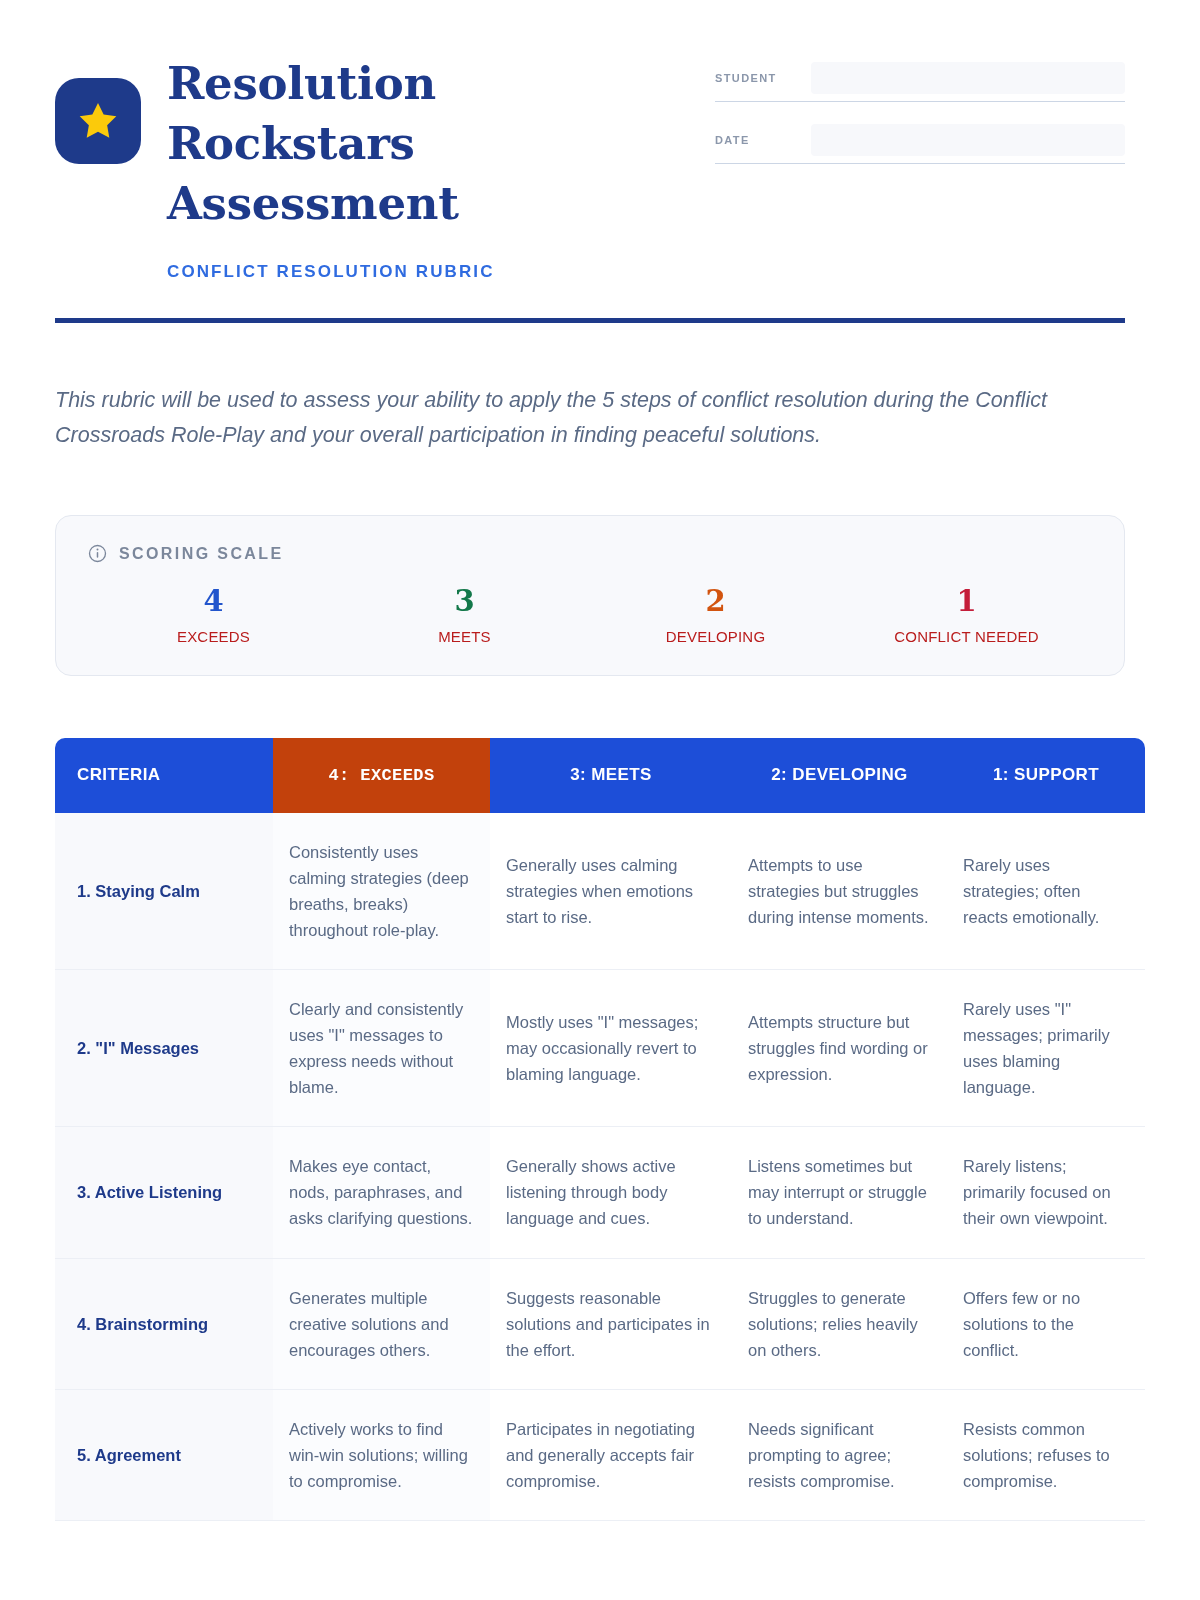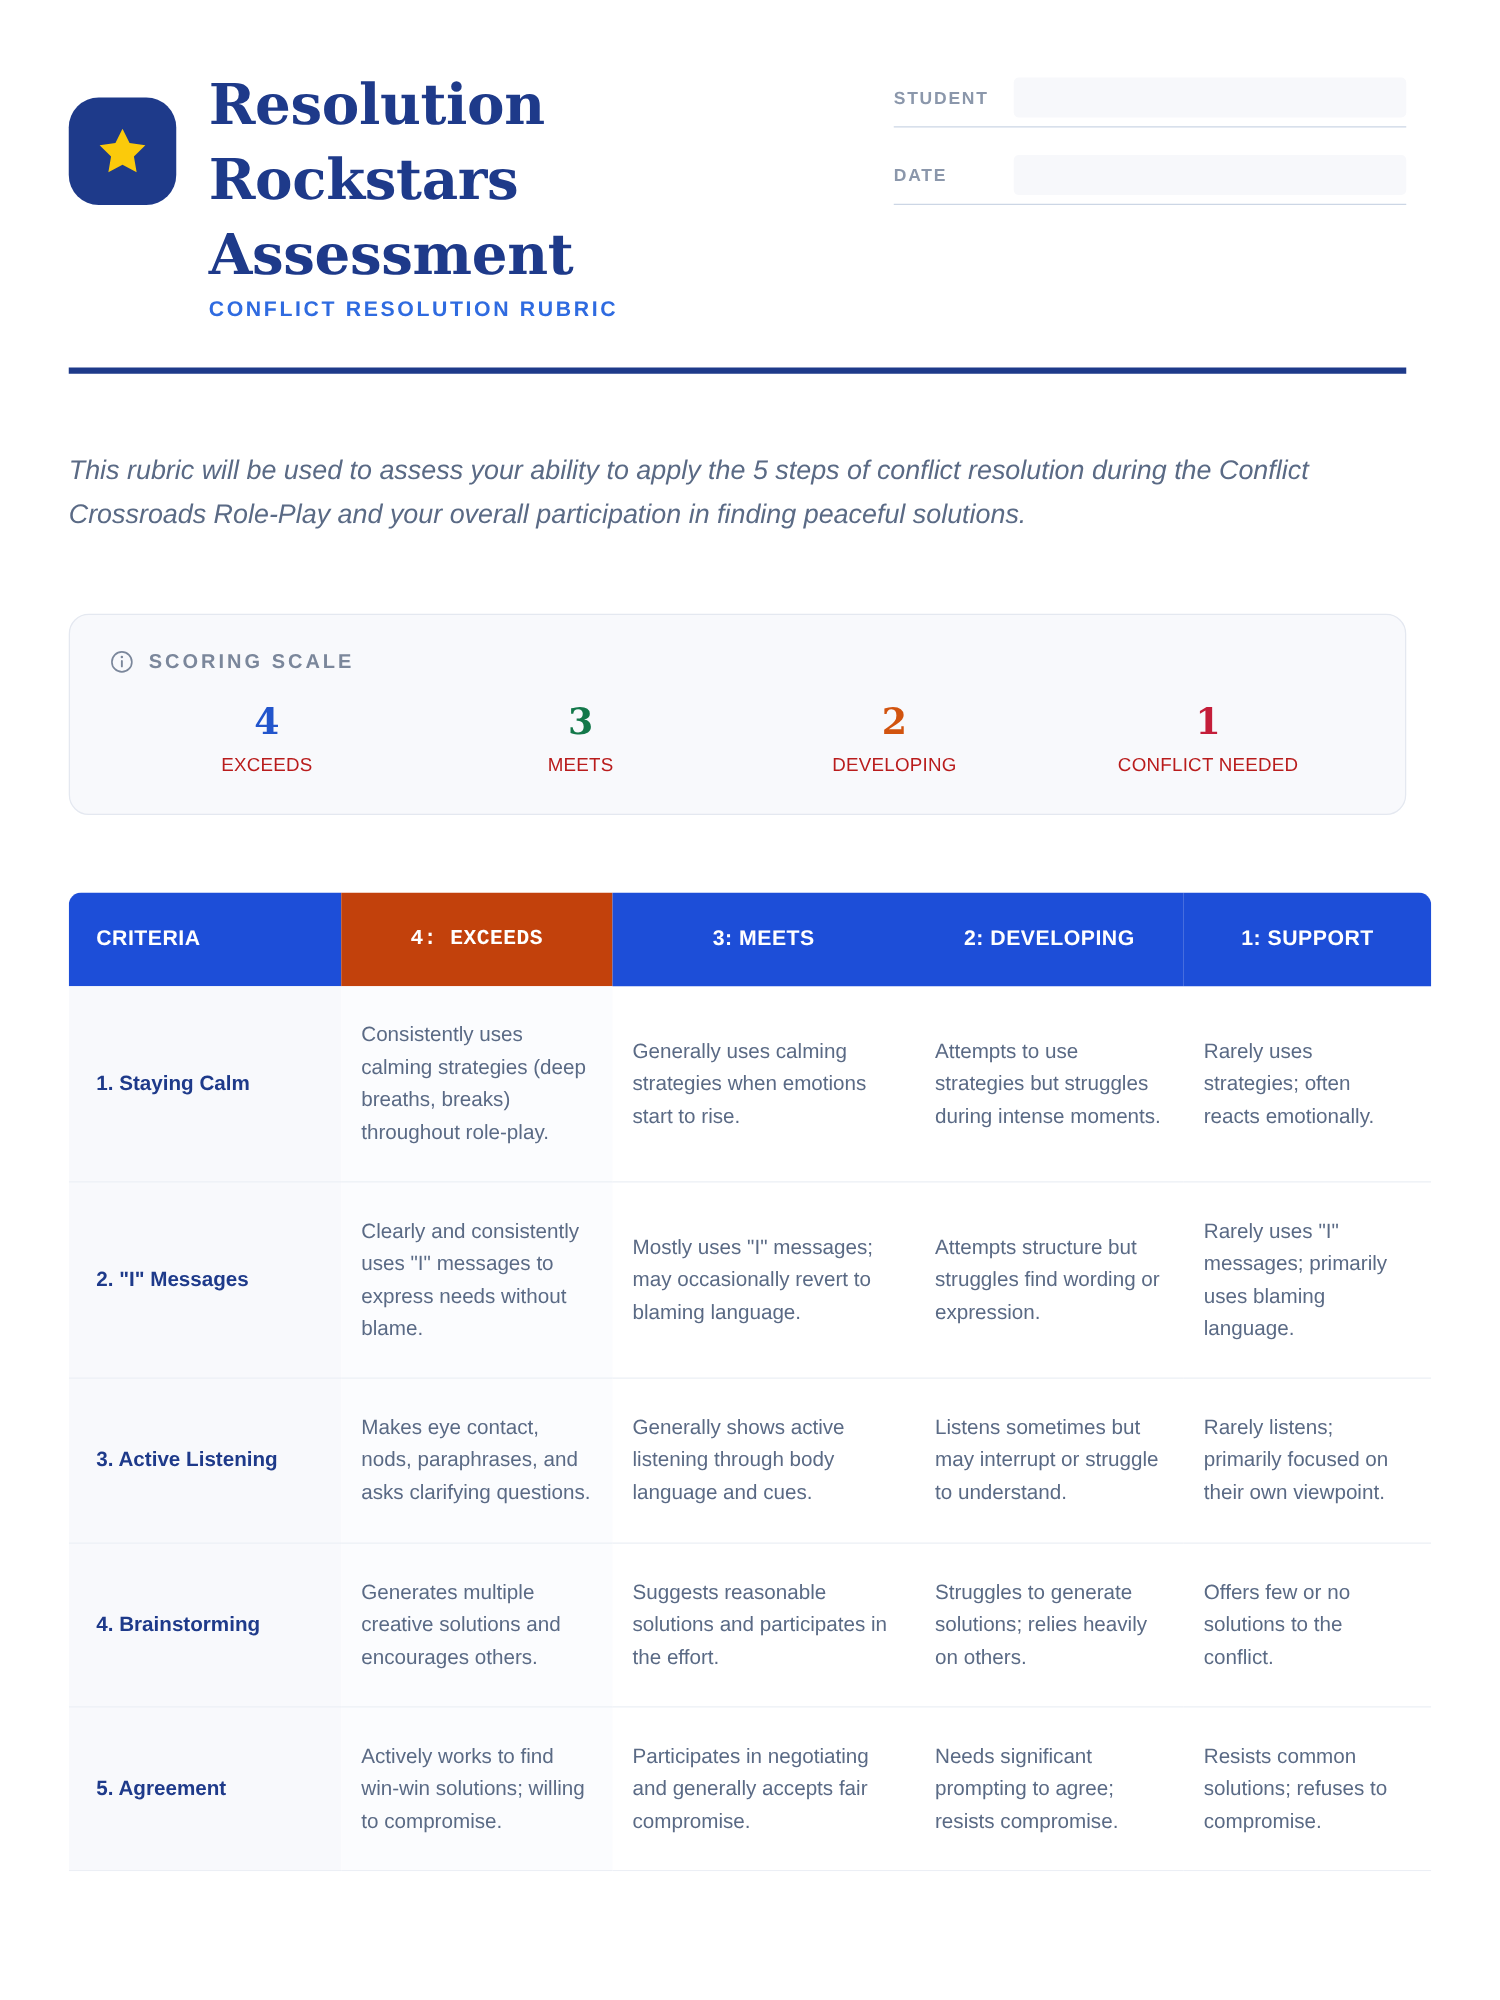--- a/index.html
+++ b/index.html
@@ -57,40 +57,40 @@
     color: #1e3a8a;
     letter-spacing: -0.3px;
     max-width: 530px;
   }
 
   .sub-title {
     font-size: 17px;
     font-weight: 700;
     letter-spacing: 2.1px;
     color: #2f6be0;
-    margin-top: 4px;
+    margin-top: 28px;
   }
 
   
   .meta {
     margin-left: auto;
     width: 410px;
     padding-top: 10px;
   }
 
   .meta-row {
     display: flex;
     align-items: center;
     border-bottom: 1.5px solid #ccd6e5;
     padding-bottom: 7px;
     margin-bottom: 22px;
   }
 
   .meta-label {
-    font-size: 14px;
+    font-size: 11px;
     font-weight: 600;
     letter-spacing: 1.4px;
     color: #8b97ab;
     width: 96px;
     flex: 0 0 auto;
   }
 
   .meta-input {
     flex: 1;
     height: 32px;

